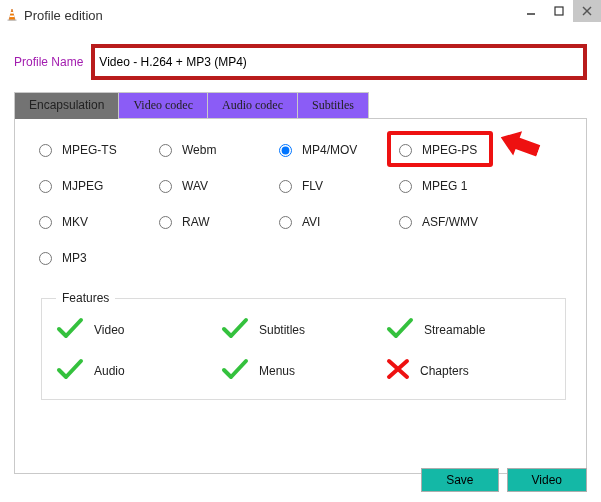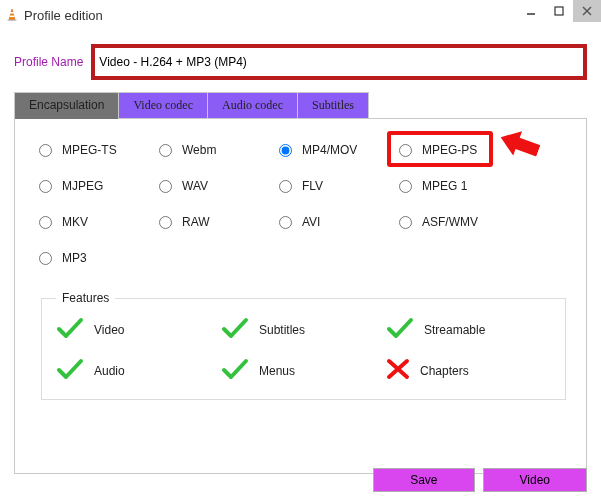--- a/index.html
+++ b/index.html
@@ -48,21 +48,21 @@
   }
   fieldset.features {
     border:1px solid #dcdcdc; margin-top:26px; padding:12px 14px 16px 14px;
   }
   fieldset.features legend { font-size:12px; color:#222; padding:0 6px; }
   .features-grid { display:grid; grid-template-columns: 1fr 1fr 1fr; row-gap:16px; }
   .feature { display:flex; align-items:center; gap:10px; font-size:12px; color:#222; }
   .check { color:#34c13d; }
   .cross { color:#e11; }
   .button-row { position:absolute; right:14px; bottom:10px; display:flex; gap:8px; }
-  .btn { border:1px solid #adadad; background:#d946ef; padding:4px 36px; font-size:12px; }
+  .btn { border:1px solid #adadad; background:#14b8a6; padding:4px 24px; font-size:12px; }
   .spacer-under-tabpanel { height: 44px; }
 </style>
 </head>
 <body>
 
 <div class="titlebar">
   <div class="app-icon">
     <svg width="14" height="14" viewBox="0 0 14 14">
       <polygon points="7,1 10,12 4,12" fill="#f57c00" stroke="#c95b00" stroke-width="0.6"></polygon>
       <rect x="5.2" y="4" width="3.6" height="1.6" fill="#fff"></rect>

